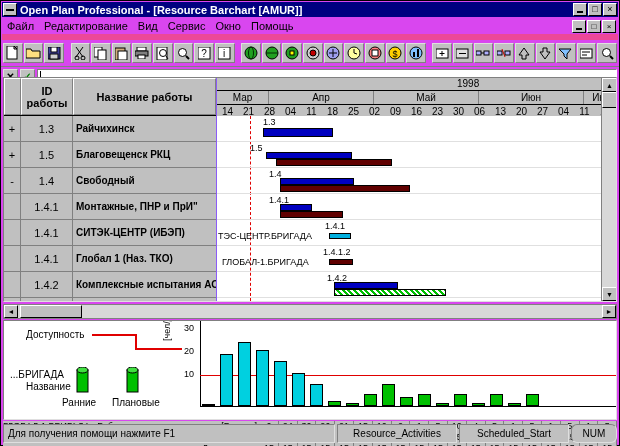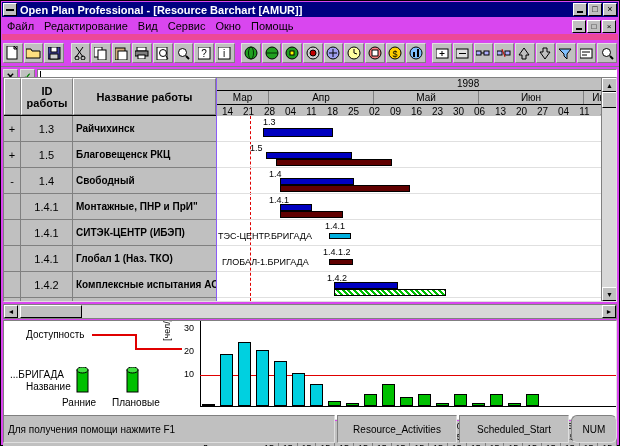--- a/index.html
+++ b/index.html
@@ -153,21 +153,21 @@
   .hbar.cyan{background:#00d0e0;}
   .threshold{position:absolute;left:0;right:0;height:1px;background:#e00000;}
   .drow{display:flex;font-size:9px;height:11px;line-height:11px;}
   .dlabel{width:192px;white-space:nowrap;overflow:hidden;}
   .dtag{width:62px;text-align:right;padding-right:3px;white-space:nowrap;}
   .dcells{flex:1;display:flex;}
   .dcell{flex:1;text-align:center;border-right:1px solid #808080;box-sizing:border-box;}
 
   
   .statusbar{
-    position:absolute;left:2px;bottom:2px;right:2px;height:28px;display:flex;gap:2px;
+    position:absolute;left:2px;bottom:2px;right:2px;height:19px;display:flex;gap:2px;
   }
   .stpanel{
     background:#c0c0c0;border:1px solid #808080;border-right-color:#dfdfdf;border-bottom-color:#dfdfdf;
     box-sizing:border-box;font-size:10px;display:flex;align-items:center;padding:0 4px;
   }
   .st-msg{flex:1;}
   .st-a{width:120px;justify-content:center;}
   .st-b{width:110px;justify-content:center;}
   .st-c{width:46px;justify-content:center;border-radius:6px;}
 </style>

